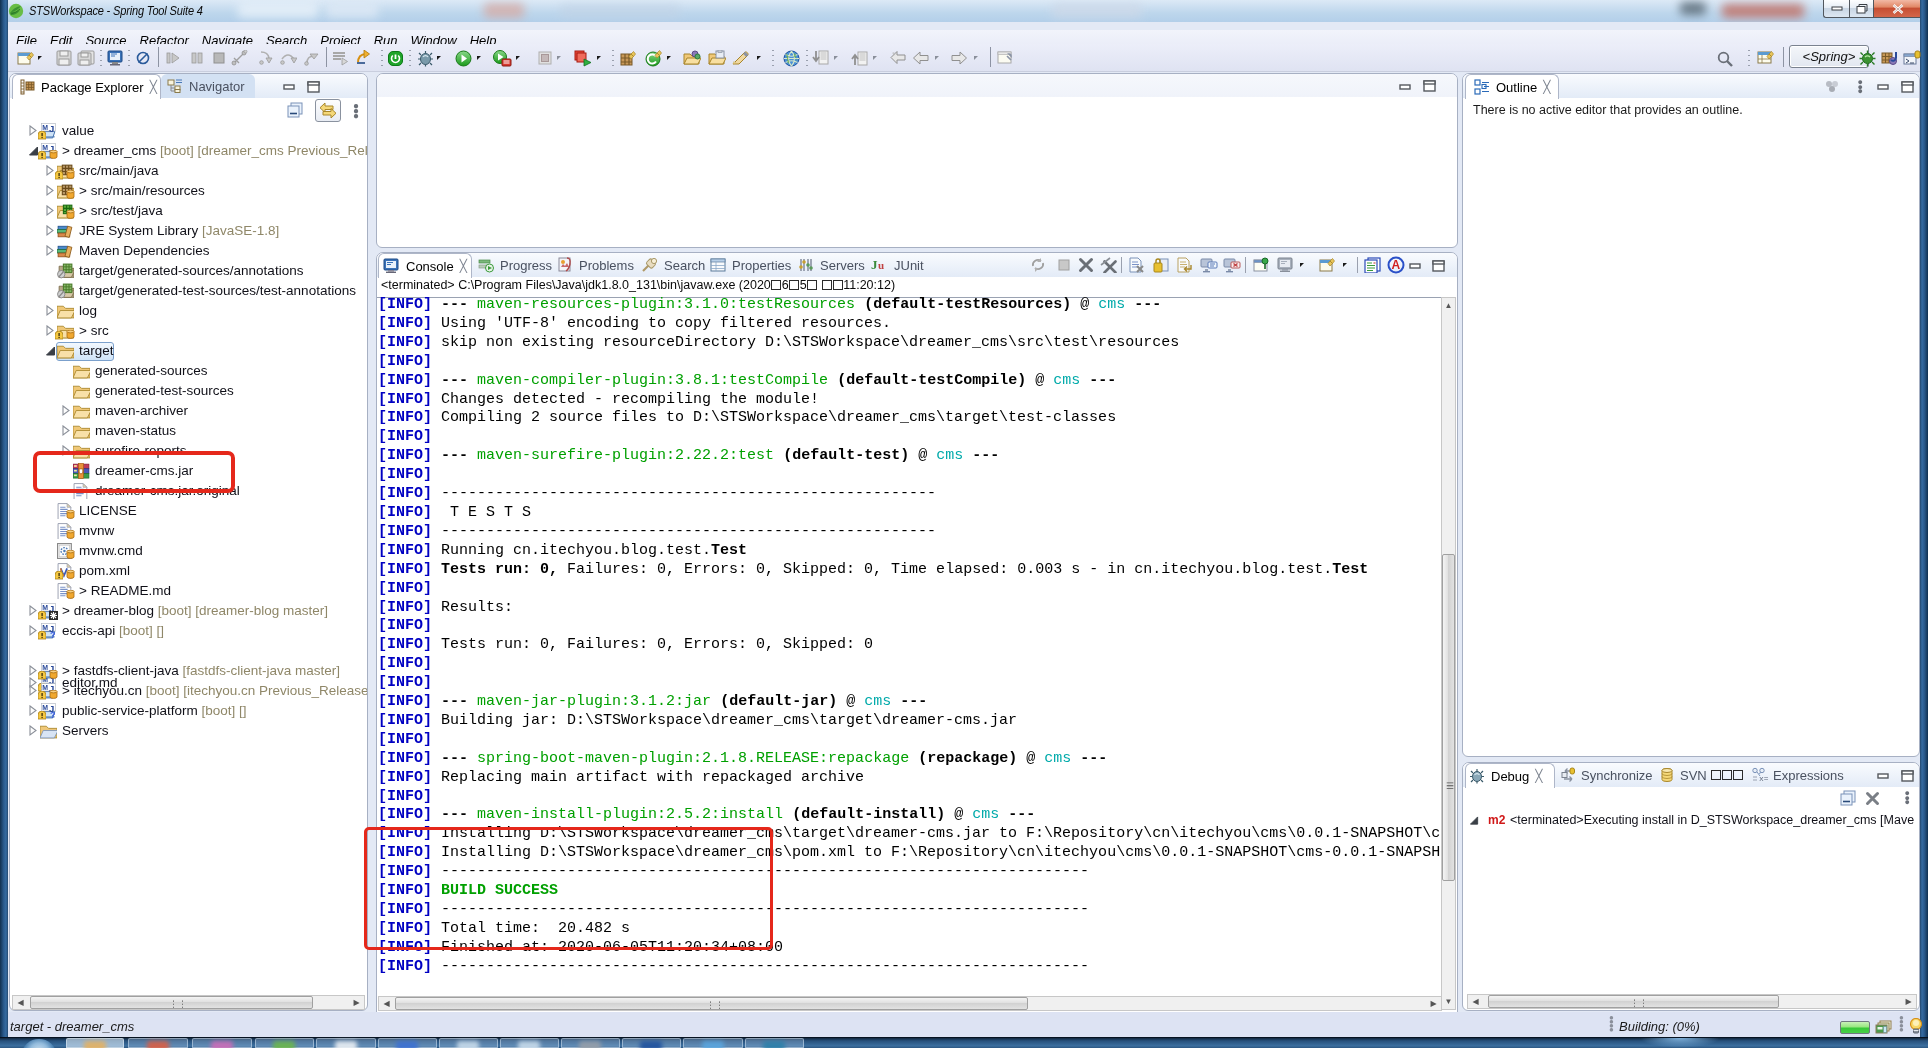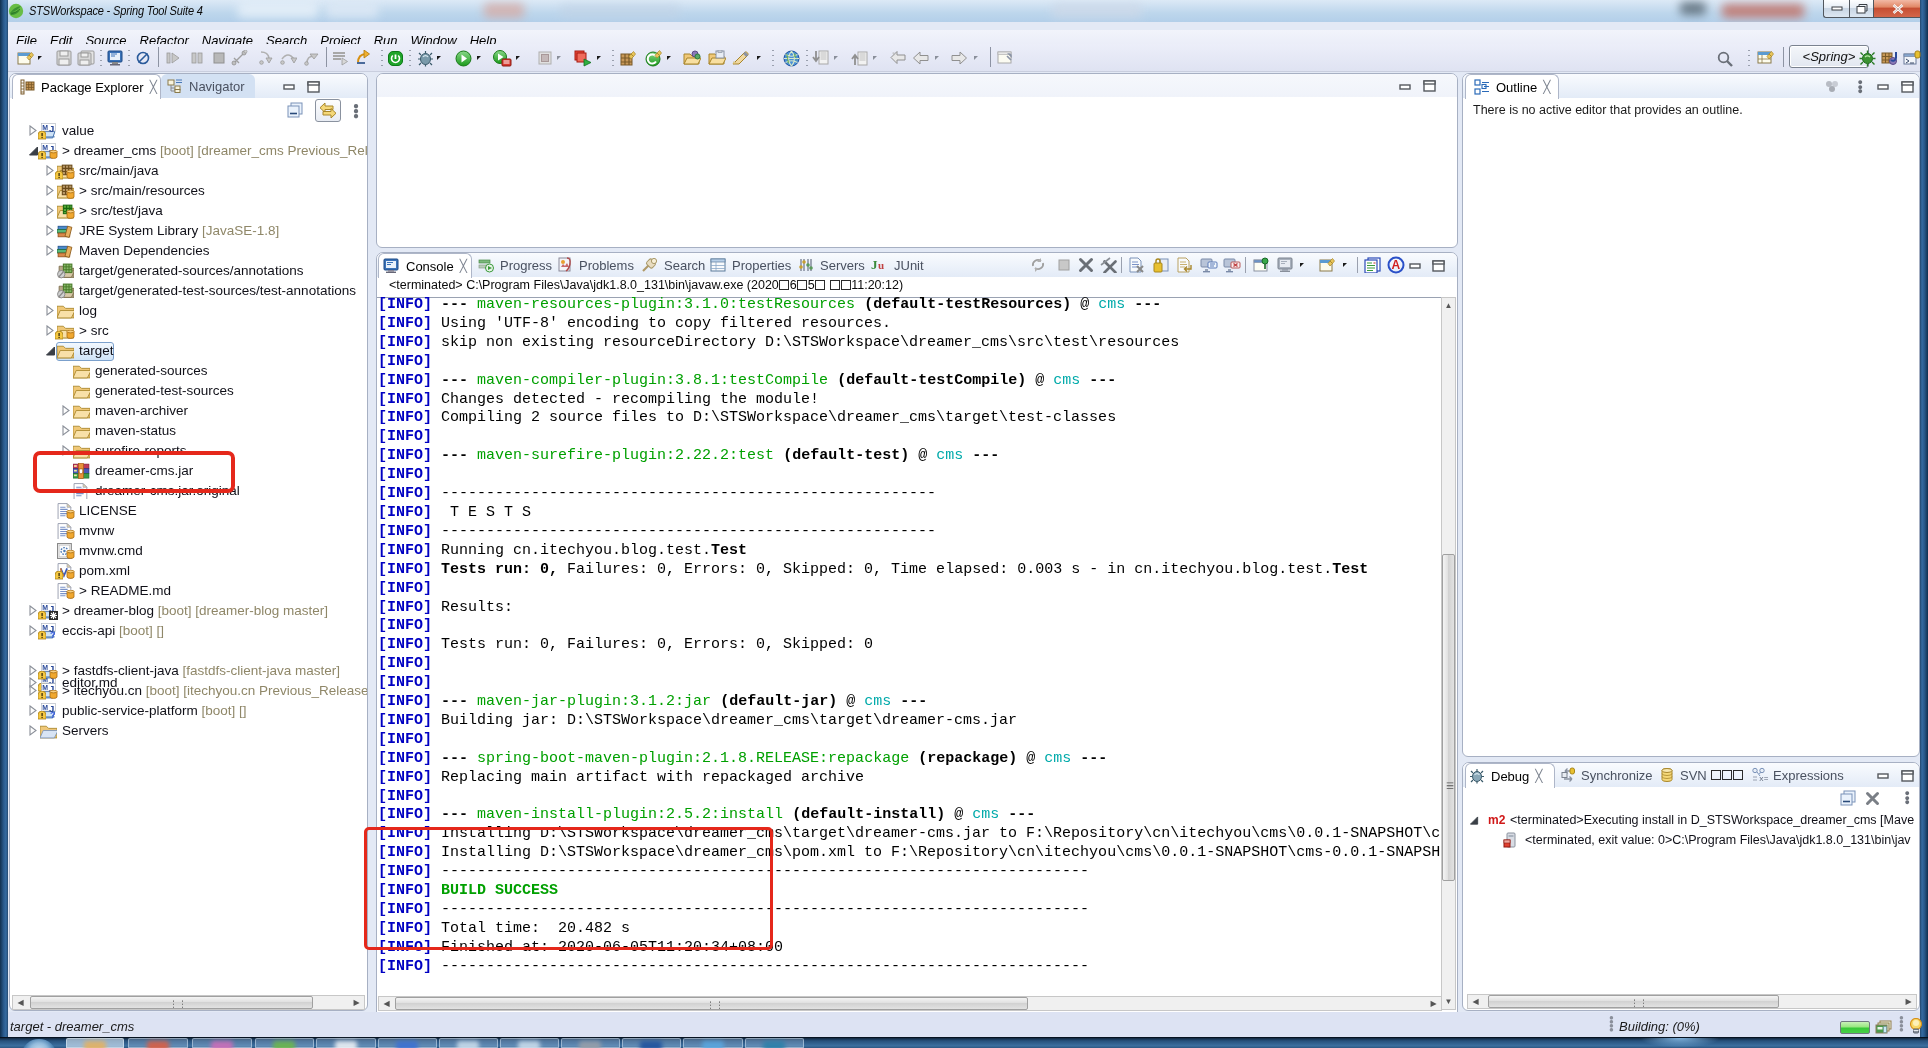--- a/index.html
+++ b/index.html
@@ -919,21 +919,21 @@
         <rect x="4" y="1" width="12" height="13" fill="#fff" stroke="#2a4ab8" stroke-width="1.2"></rect>
         <rect x="1" y="3" width="12" height="13" fill="#fff" stroke="#2a4ab8" stroke-width="1.2"></rect>
         <path d="M3 6 h5 M3 8.5 h8 M3 11 h8 M3 13.5 h6" stroke="#3a9a3a" stroke-width="1.1"></path>
         <path d="M9.5 6 h2" stroke="#c04040" stroke-width="1.1"></path>
       </svg>
     <svg style="position:absolute;left:1010px;top:3px" width="18" height="18" viewBox="0 0 18 18">
         <circle cx="9" cy="9" r="7.5" fill="none" stroke="#2a50c8" stroke-width="2"></circle>
         <text x="4.5" y="13" font-size="12" font-weight="bold" fill="#d02020" font-family="Liberation Sans">A</text>
       </svg>
   </div>
-  <div style="position:absolute;left:1px;top:25px;width:1064px;height:19px;font-size:12.5px;color:#0a0a0a;padding-left:11px;white-space:nowrap">&lt;terminated&gt; C:\Program Files\Java\jdk1.8.0_131\bin\javaw.exe (2020<i class="cjk"></i>6<i class="cjk"></i>5<i class="cjk"></i> <i class="cjk"></i><i class="cjk"></i>11:20:12)</div>
+  <div style="position:absolute;left:1px;top:25px;width:1064px;height:19px;font-size:12.5px;color:#0a0a0a;padding-left:3px;white-space:nowrap">&lt;terminated&gt; C:\Program Files\Java\jdk1.8.0_131\bin\javaw.exe (2020<i class="cjk"></i>6<i class="cjk"></i>5<i class="cjk"></i> <i class="cjk"></i><i class="cjk"></i>11:20:12)</div>
   <div style="position:absolute;left:0;top:44px;width:1066px;height:1px;background:#9aa2b2"></div>
   <div id="ctext"><div><span class="i">[INFO]</span> <span class="b">---</span> <span class="g">maven-resources-plugin:3.1.0:testResources</span> <span class="b">(default-testResources)</span> @ <span class="c">cms</span> <span class="b">---</span></div><div><span class="i">[INFO]</span> Using 'UTF-8' encoding to copy filtered resources.</div><div><span class="i">[INFO]</span> skip non existing resourceDirectory D:\STSWorkspace\dreamer_cms\src\test\resources</div><div><span class="i">[INFO]</span> </div><div><span class="i">[INFO]</span> <span class="b">---</span> <span class="g">maven-compiler-plugin:3.8.1:testCompile</span> <span class="b">(default-testCompile)</span> @ <span class="c">cms</span> <span class="b">---</span></div><div><span class="i">[INFO]</span> Changes detected - recompiling the module!</div><div><span class="i">[INFO]</span> Compiling 2 source files to D:\STSWorkspace\dreamer_cms\target\test-classes</div><div><span class="i">[INFO]</span> </div><div><span class="i">[INFO]</span> <span class="b">---</span> <span class="g">maven-surefire-plugin:2.22.2:test</span> <span class="b">(default-test)</span> @ <span class="c">cms</span> <span class="b">---</span></div><div><span class="i">[INFO]</span> </div><div><span class="i">[INFO]</span> -------------------------------------------------------</div><div><span class="i">[INFO]</span>  T E S T S</div><div><span class="i">[INFO]</span> -------------------------------------------------------</div><div><span class="i">[INFO]</span> Running cn.itechyou.blog.test.<span class="b">Test</span></div><div><span class="i">[INFO]</span> <span class="b">Tests run: 0,</span> Failures: 0, Errors: 0, Skipped: 0, Time elapsed: 0.003 s - in cn.itechyou.blog.test.<span class="b">Test</span></div><div><span class="i">[INFO]</span> </div><div><span class="i">[INFO]</span> Results:</div><div><span class="i">[INFO]</span> </div><div><span class="i">[INFO]</span> Tests run: 0, Failures: 0, Errors: 0, Skipped: 0</div><div><span class="i">[INFO]</span> </div><div><span class="i">[INFO]</span> </div><div><span class="i">[INFO]</span> <span class="b">---</span> <span class="g">maven-jar-plugin:3.1.2:jar</span> <span class="b">(default-jar)</span> @ <span class="c">cms</span> <span class="b">---</span></div><div><span class="i">[INFO]</span> Building jar: D:\STSWorkspace\dreamer_cms\target\dreamer-cms.jar</div><div><span class="i">[INFO]</span> </div><div><span class="i">[INFO]</span> <span class="b">---</span> <span class="g">spring-boot-maven-plugin:2.1.8.RELEASE:repackage</span> <span class="b">(repackage)</span> @ <span class="c">cms</span> <span class="b">---</span></div><div><span class="i">[INFO]</span> Replacing main artifact with repackaged archive</div><div><span class="i">[INFO]</span> </div><div><span class="i">[INFO]</span> <span class="b">---</span> <span class="g">maven-install-plugin:2.5.2:install</span> <span class="b">(default-install)</span> @ <span class="c">cms</span> <span class="b">---</span></div><div><span class="i">[INFO]</span> Installing D:\STSWorkspace\dreamer_cms\target\dreamer-cms.jar to F:\Repository\cn\itechyou\cms\0.0.1-SNAPSHOT\cms-0.0.1-SNAPSHOT.jar</div><div><span class="i">[INFO]</span> Installing D:\STSWorkspace\dreamer_cms\pom.xml to F:\Repository\cn\itechyou\cms\0.0.1-SNAPSHOT\cms-0.0.1-SNAPSHOT.pom</div><div><span class="i">[INFO]</span> ------------------------------------------------------------------------</div><div><span class="i">[INFO]</span> <span class="gb">BUILD SUCCESS</span></div><div><span class="i">[INFO]</span> ------------------------------------------------------------------------</div><div><span class="i">[INFO]</span> Total time:  20.482 s</div><div><span class="i">[INFO]</span> Finished at: 2020-06-05T11:20:34+08:00</div><div><span class="i">[INFO]</span> ------------------------------------------------------------------------</div></div>
   <div class="sbv" style="right:1px;top:44px;height:713px">
     <div style="position:absolute;left:0;top:0;width:13px;height:15px;background:#f0f0f0;text-align:center;font-size:8px;color:#555;line-height:15px">▲</div>
     <div class="thumbv" style="top:256px;height:327px">
         <span class="grip" style="left:3px;top:226px">☰</span>
       </div>
     <div style="position:absolute;left:0;bottom:0;width:13px;height:15px;background:#f0f0f0;text-align:center;font-size:8px;color:#555;line-height:15px">▼</div>
   </div>
   <div class="sbh" style="left:1px;top:743px;width:1064px">
@@ -1010,29 +1010,20 @@
       </svg>
     <div style="position:absolute;right:9px;top:3px;color:#6a6f78;font-size:9px;line-height:4.5px">●<br>●<br>●</div>
   </div>
   <div class="trow" style="top:47px;font-size:12.5px">
     <svg style="position:absolute;left:7px;top:6px" width="9" height="10" viewBox="0 0 10 11">
         <use href="#ar-e"></use>
       </svg>
     <span style="position:absolute;left:25px;top:3px;color:#d01818;font-weight:bold;font-size:12px">m2</span>
     <div style="position:absolute;left:47px;top:3px">&lt;terminated&gt;Executing install in D_STSWorkspace_dreamer_cms [Mave</div>
   </div>
-  <div class="trow" style="top:67px;font-size:12.5px">
-    <svg style="position:absolute;left:40px;top:2px" width="14" height="16" viewBox="0 0 14 16">
-        <rect x="4" y="1" width="8" height="14" rx="1" fill="#d8dce4" stroke="#8a929e"></rect>
-        <rect x="5.5" y="3" width="5" height="2" fill="#aab2be"></rect>
-        <rect x="1" y="8" width="6" height="7" fill="#e04030" stroke="#901810"></rect>
-        <rect x="1" y="8" width="6" height="3" fill="#f0a8a0" stroke="#901810" stroke-width=".6"></rect>
-      </svg>
-    <div style="position:absolute;left:62px;top:3px">&lt;terminated, exit value: 0&gt;C:\Program Files\Java\jdk1.8.0_131\bin\jav</div>
-  </div>
   <div class="sbh" style="left:4px;top:231px;width:450px">
     <div style="position:absolute;left:0;top:0;width:15px;height:13px;text-align:center;font-size:8px;color:#555;line-height:13px">◀</div>
     <div class="thumbh" style="left:20px;width:291px">
         <span class="grip" style="left:141px;top:2px">⋮⋮</span>
       </div>
     <div style="position:absolute;right:0;top:0;width:15px;height:13px;text-align:center;font-size:8px;color:#555;line-height:13px">▶</div>
   </div>
 </div>
 <div id="status" class="abs">
   <div style="position:absolute;left:2px;top:7px">target - dreamer_cms</div>

